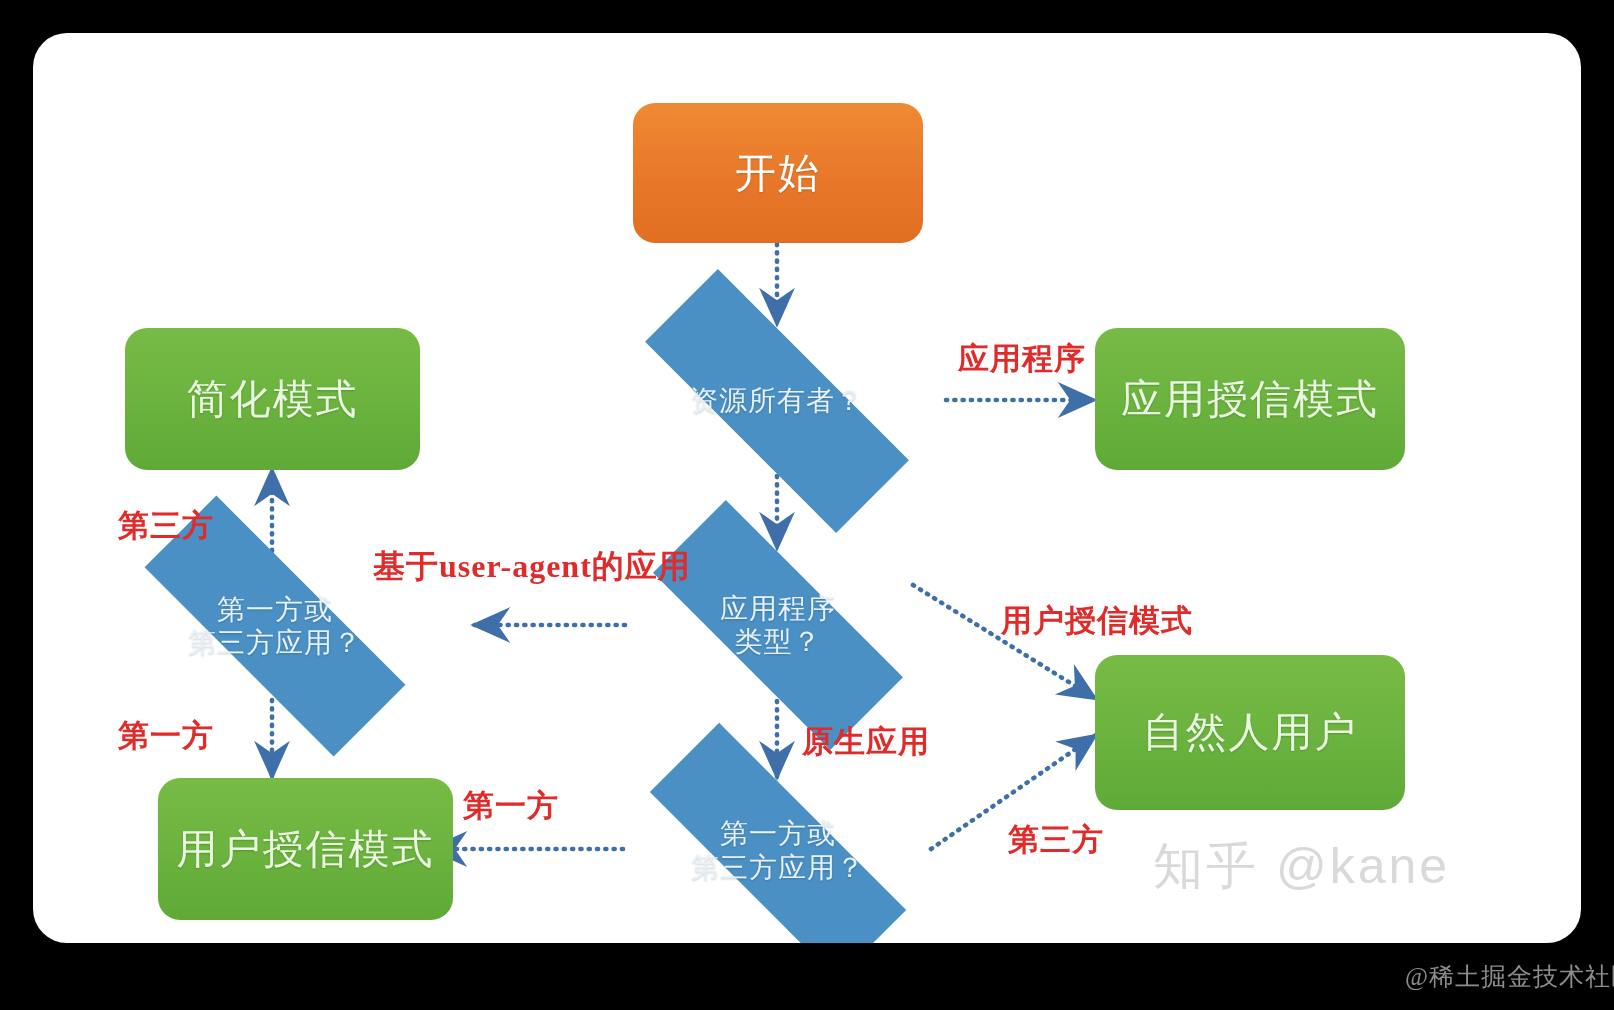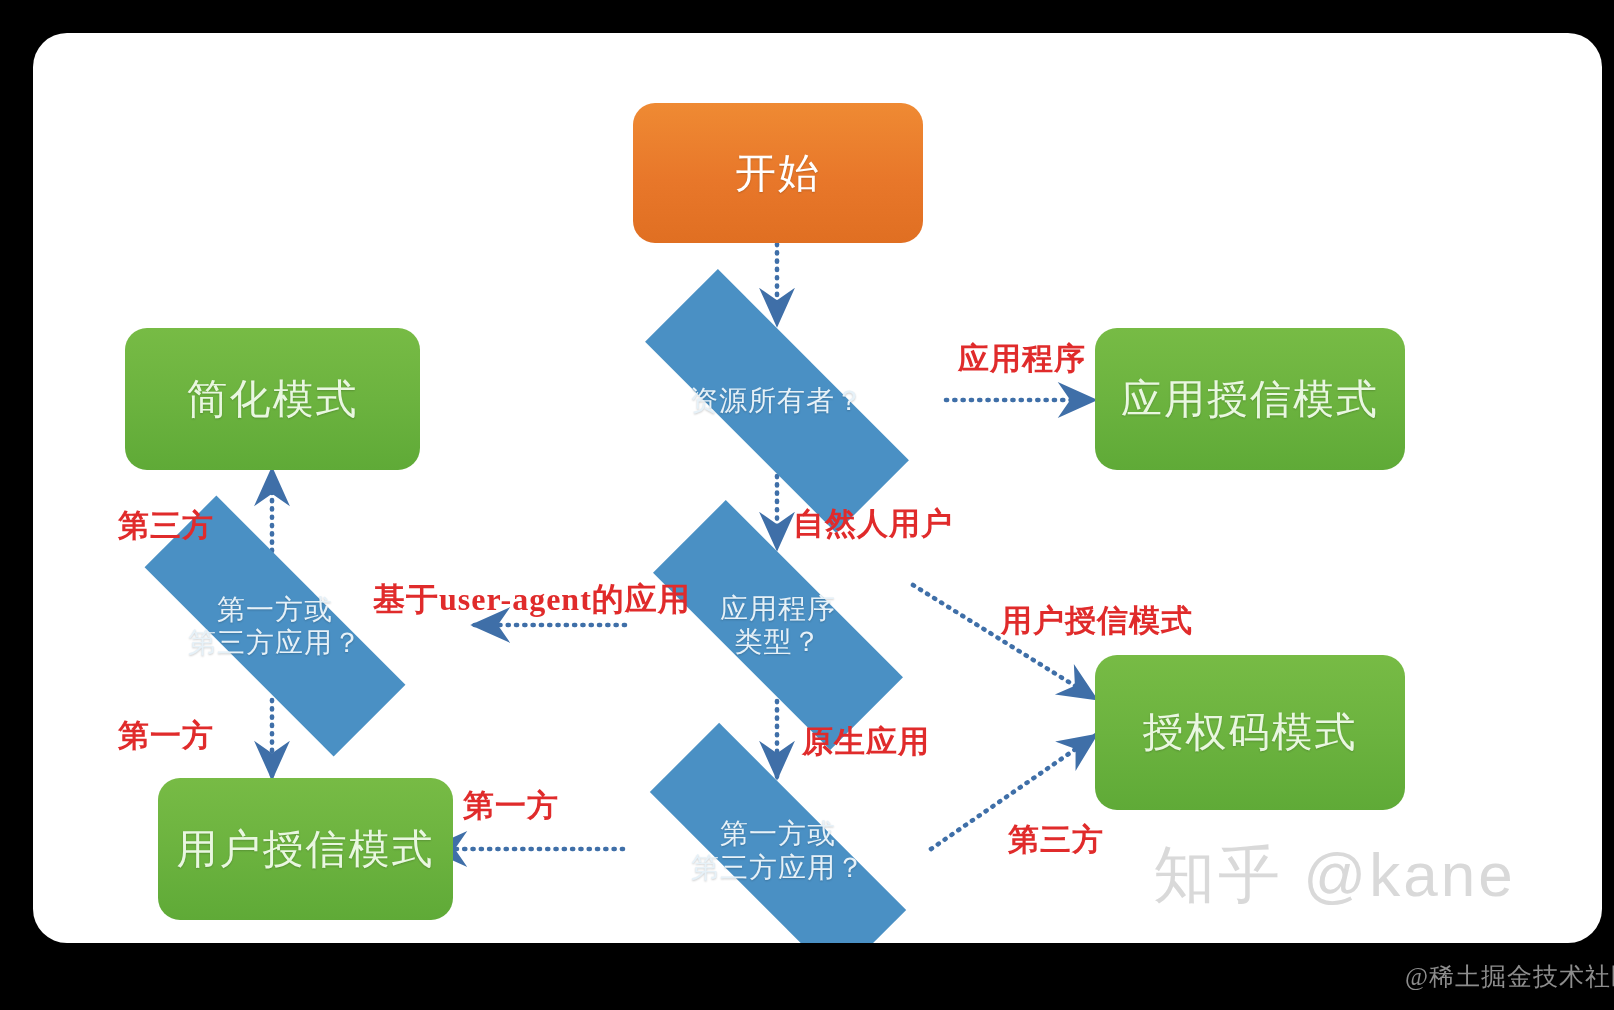--- a/index.html
+++ b/index.html
@@ -22,21 +22,20 @@
   
   #canvas {
     position: absolute;
     left: 33px;
     top: 33px;
     width: 1548px;
     height: 910px;
     background: #ffffff;
     border-radius: 34px;
     overflow: hidden;
-    padding-left: 21px;
   }
 
   #edge-layer {
     position: absolute;
     left: 0;
     top: 0;
     width: 1548px;
     height: 910px;
     pointer-events: none;
   }
@@ -100,21 +99,21 @@
     letter-spacing: 1px;
   }
   .elabel.ua {
     font-size: 32px;
   }
 
   
   #wm-zhihu {
     position: absolute;
     color: #d9d9d9;
-    font-size: 62px;
+    font-size: 50px;
     letter-spacing: 3px;
     white-space: nowrap;
     font-family: "Liberation Sans", sans-serif;
     text-align: center;
   }
   #wm-juejin {
     position: absolute;
     color: #8d8d8d;
     font-size: 25px;
     letter-spacing: 1px;
@@ -185,39 +184,38 @@
     </div>
 
     <div class="node diamond" style="left:44px; top:518px; width:396px; height:150px;">
       <div class="dshape" style="width:140px; height:140px; margin-left:-70px; margin-top:-70px;
                   transform: rotate(45deg) scale(1.91, 0.725);"></div>
       <span class="dlabel">第一方或
 第三方应用？</span>
     </div>
 
     <div class="node box green" style="left:1062px; top:622px; width:310px; height:155px;">
-      <span>授权码模式</span>
+      <span>自然人用户</span>
     </div>
 
     <div class="node box green" style="left:92px; top:745px; width:295px; height:142px;margin-left:33px;">
       <span>用户授信模式</span>
     </div>
 
     <div class="node diamond" style="left:550px; top:745px; width:390px; height:145px;">
       <div class="dshape" style="width:140px; height:140px; margin-left:-70px; margin-top:-70px;
                   transform: rotate(45deg) scale(1.89, 0.70);"></div>
       <span class="dlabel">第一方或
 第三方应用？</span>
     </div>
 
     <div class="elabel" style="left:925px; top:305px;">应用程序</div>
 
-    <div class="elabel" style="left:760px; top:470px;">自然人用户</div>
-
-    <div class="elabel ua" style="left:340px; top:512px;margin-top:33px;">基于user-agent的应用</div>
+
+    <div class="elabel ua" style="left:340px; top:512px;">基于user-agent的应用</div>
 
     <div class="elabel" style="left:968px; top:567px;">用户授信模式</div>
 
     <div class="elabel" style="left:760px; top:688px;margin-left:9px;">原生应用</div>
 
     <div class="elabel" style="left:85px; top:472px;">第三方</div>
 
     <div class="elabel" style="left:85px; top:682px;">第一方</div>
 
     <div class="elabel" style="left:430px; top:752px;">第一方</div>

